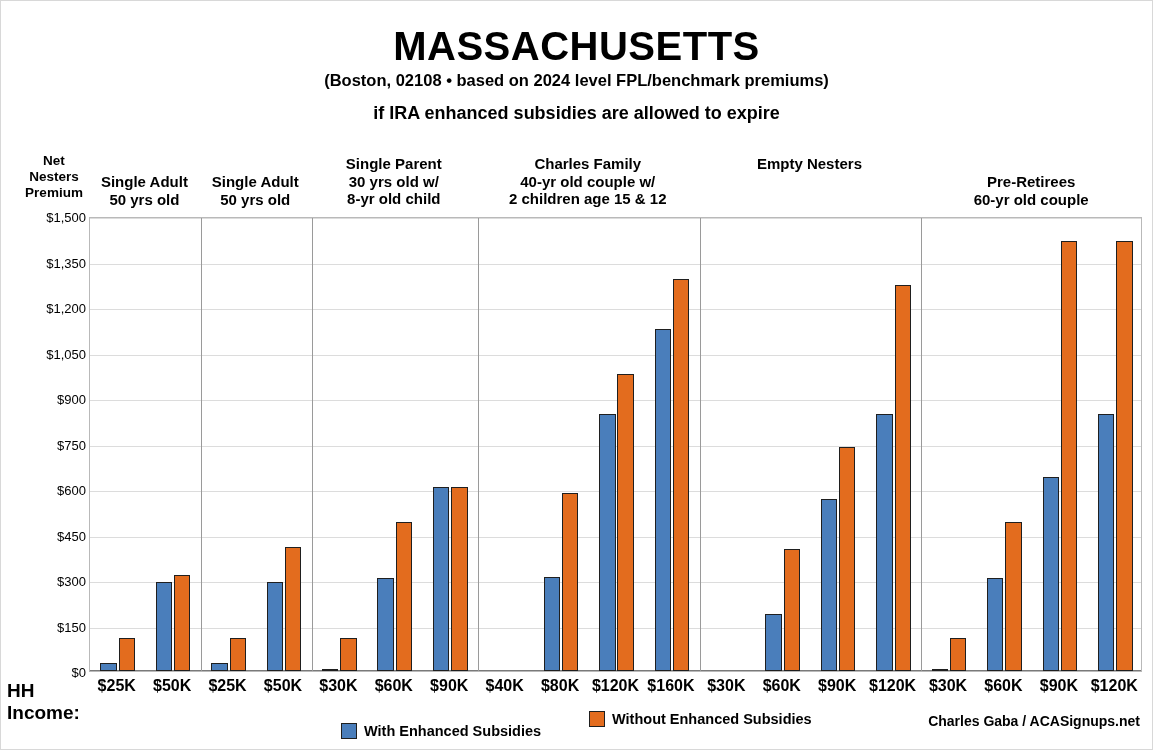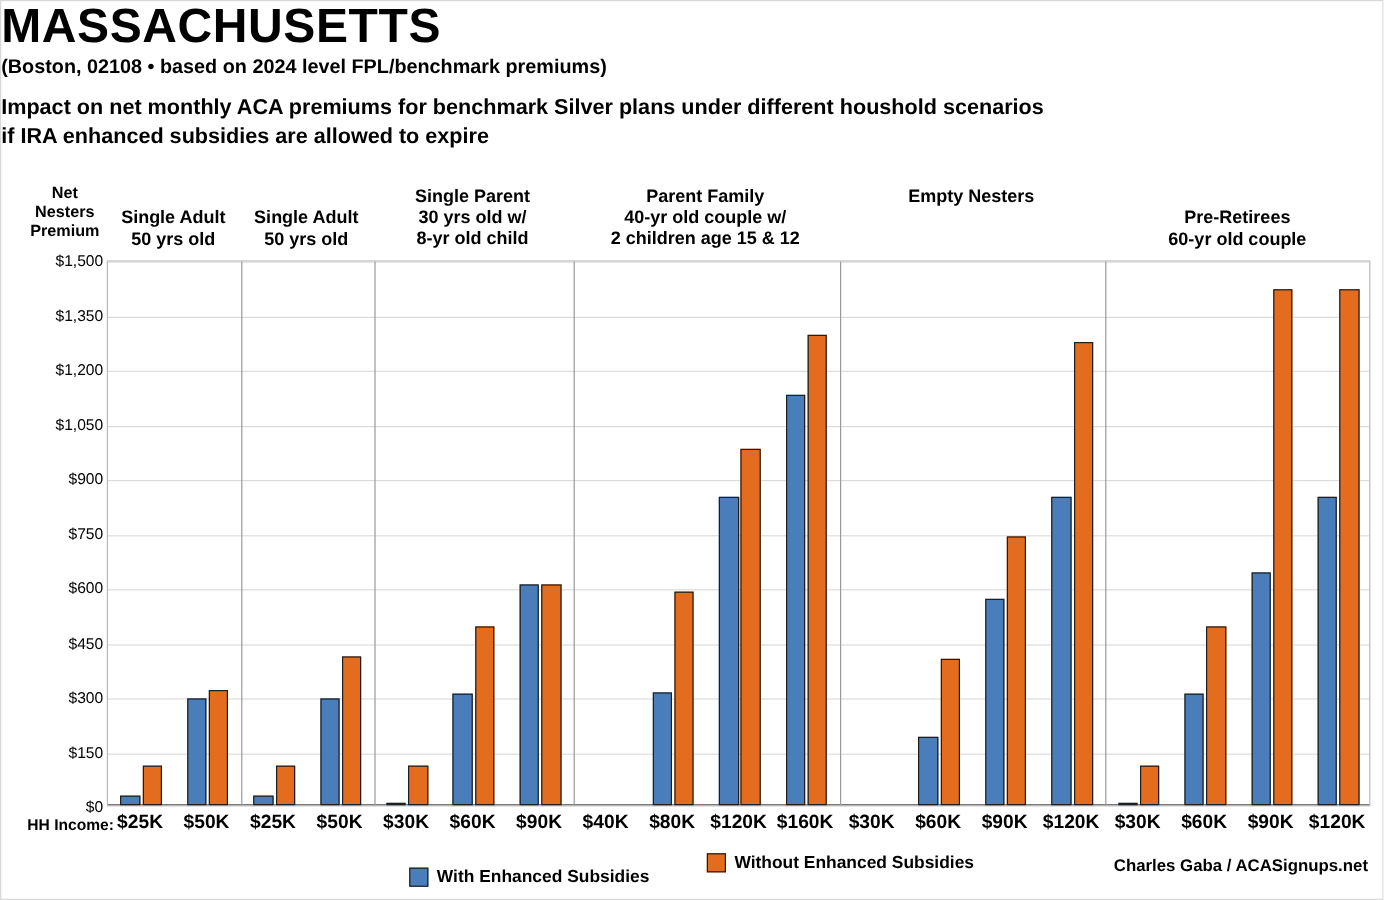--- a/index.html
+++ b/index.html
@@ -16,22 +16,22 @@
   }
   #page {
     position: relative;
     width: 1153px;
     height: 750px;
     box-sizing: border-box;
     border: 1px solid #d8d8d8;
   }
   
   .title-block {
-    text-align: left;
-    padding-top: 0;
+    text-align: center;
+    padding-top: 24px;
   }
   .main-title {
     font-size: 40px;
     font-weight: bold;
     letter-spacing: 0.5px;
     line-height: 1.05;
   }
   .sub-title {
     font-size: 16.5px;
     font-weight: bold;
@@ -134,22 +134,21 @@
     left: 0;
     top: 525px;
     width: 1153px;
     height: 28px;
   }
   #income-label {
     position: absolute;
     left: 6px;
     top: 4px;
     width: 88px;
-    text-align: right;
-    font-size: 13px;
+    font-size: 19px;
     font-weight: bold;
   }
   .income-tick {
     position: absolute;
     top: 1px;
     text-align: center;
     font-size: 16px;
     font-weight: bold;
   }
   
@@ -186,21 +185,20 @@
 </style>
 </head>
 <body>
 
 <div id="page">
 
   <div class="title-block">
     <div class="main-title">MASSACHUSETTS</div>
     <div class="sub-title">(Boston, 02108 • based on 2024 level FPL/benchmark premiums)</div>
     <div class="desc">
-      <div>Impact on net monthly ACA premiums for benchmark Silver plans under different houshold scenarios</div>
       <div>if IRA enhanced subsidies are allowed to expire</div>
     </div>
   </div>
 
   <div id="chart-area">
 
     <div id="y-axis-title">
       <div>Net</div>
       <div>Nesters</div>
       <div>Premium</div>
@@ -214,21 +212,21 @@
         <div class="group-header" style="left: 198.842px; width: 110.842px; top: 22px;">
           <div>Single Adult</div>
           <div>50 yrs old</div>
         </div>
         <div class="group-header" style="left: 309.684px; width: 166.263px; top: 4px;">
           <div>Single Parent</div>
           <div>30 yrs old w/</div>
           <div>8-yr old child</div>
         </div>
         <div class="group-header" style="left: 475.947px; width: 221.684px; top: 4px;">
-          <div>Parent Family</div>
+          <div>Charles Family</div>
           <div>40-yr old couple w/</div>
           <div>2 children age 15 &amp; 12</div>
         </div>
         <div class="group-header" style="left: 697.632px; width: 221.684px; top: 4px;">
           <div>Empty Nesters</div>
         </div>
         <div class="group-header" style="left: 919.316px; width: 221.684px; top: 22px;">
           <div>Pre-Retirees</div>
           <div>60-yr old couple</div>
         </div>

